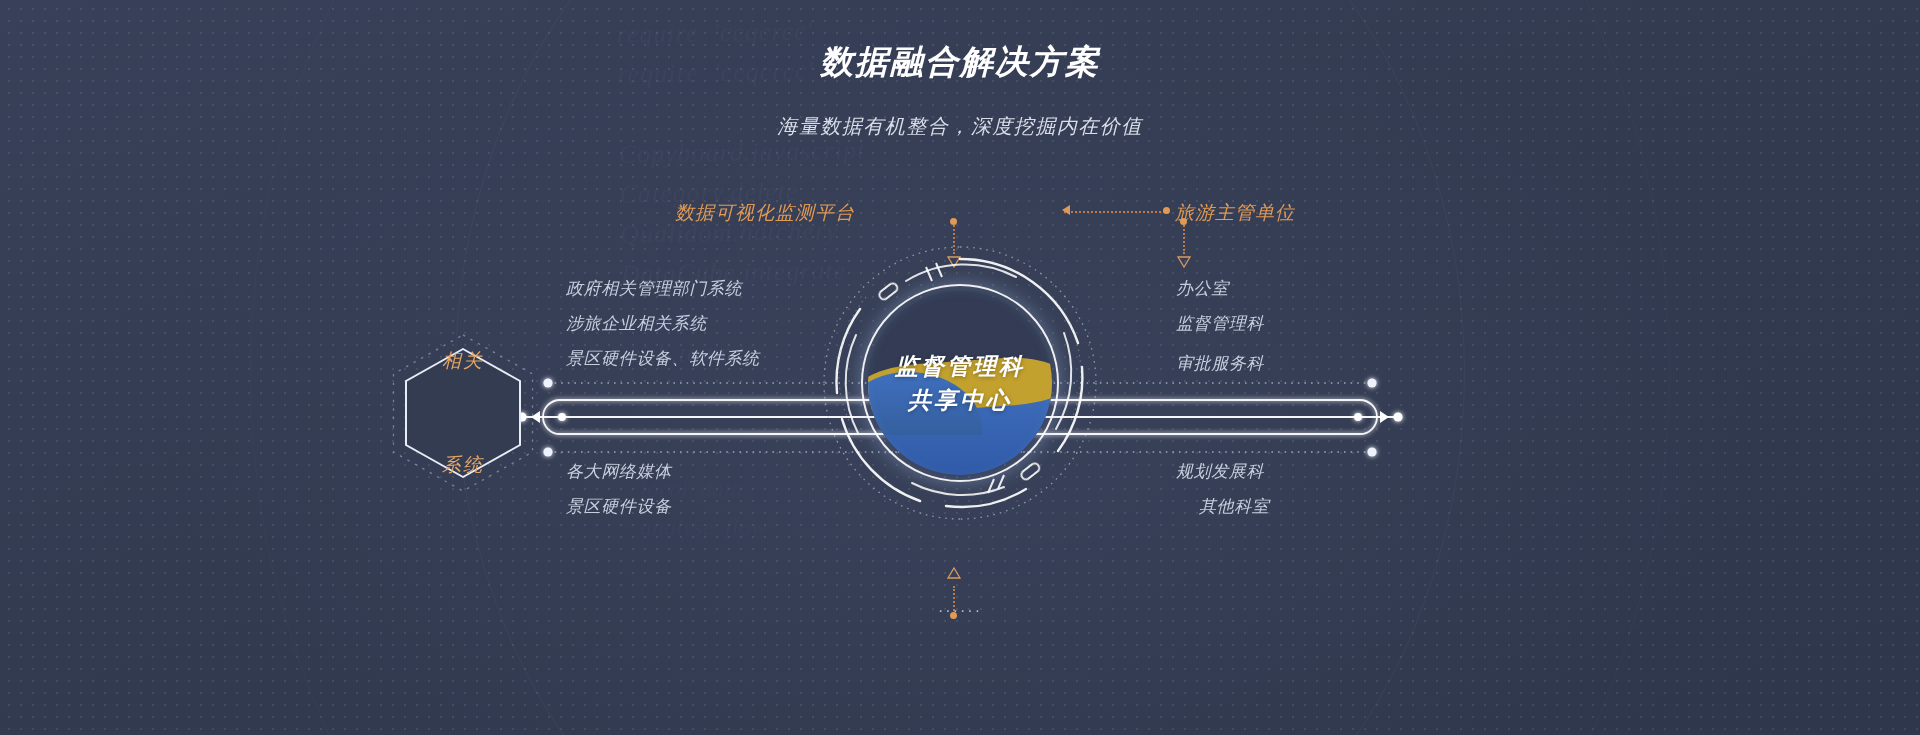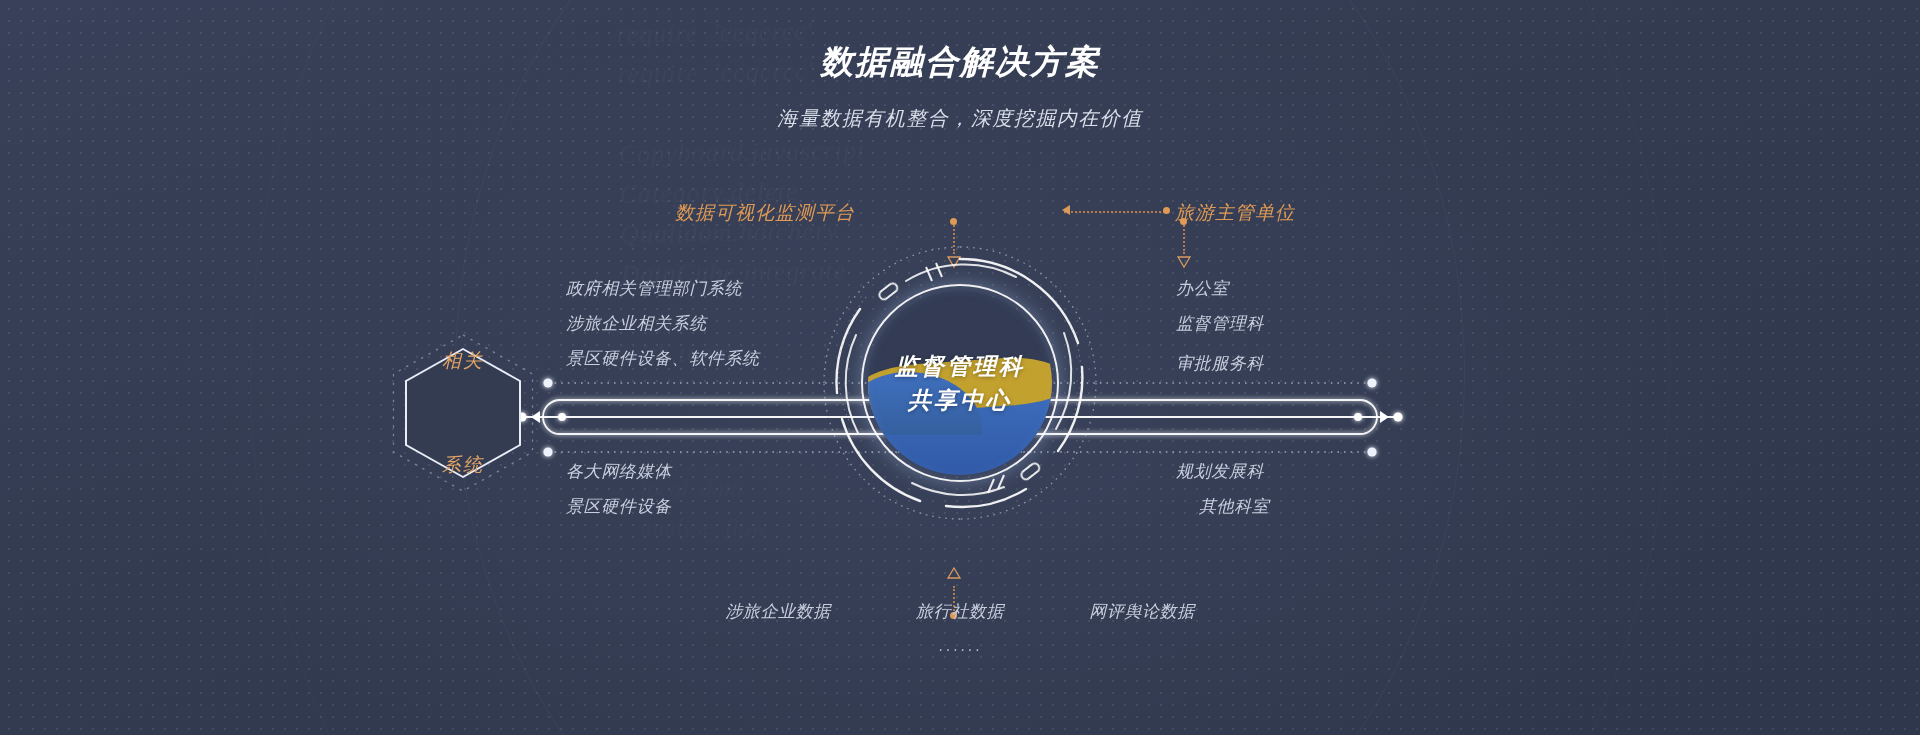--- a/index.html
+++ b/index.html
@@ -82,21 +82,21 @@
     left: 0;
     width: 1920px;
     text-align: center;
     font-size: 33px;
     font-weight: bold;
     color: #ffffff;
     letter-spacing: 2px;
   }
   #subtitle {
     position: absolute;
-    top: 105px;
+    top: 113px;
     left: 0;
     width: 1920px;
     text-align: center;
     font-size: 20px;
     color: #d9dee9;
     letter-spacing: 1.5px;
   }
 
   
   .orange-label {
@@ -505,21 +505,16 @@
       </g>
     </svg>
 
     <div id="core-text">
       <span>监督管理科</span>
       <span>共享中心</span>
     </div>
   </div>
 
   <div id="bottom-grid">
-    <div class="bottom-row">
-      <div class="bottom-cell">涉旅企业数据</div>
-      <div class="bottom-cell">旅行社数据</div>
-      <div class="bottom-cell">网评舆论数据</div>
-    </div>
     <div id="bottom-ellipsis">······</div>
   </div>
 
 </div>
 
 </body></html>

